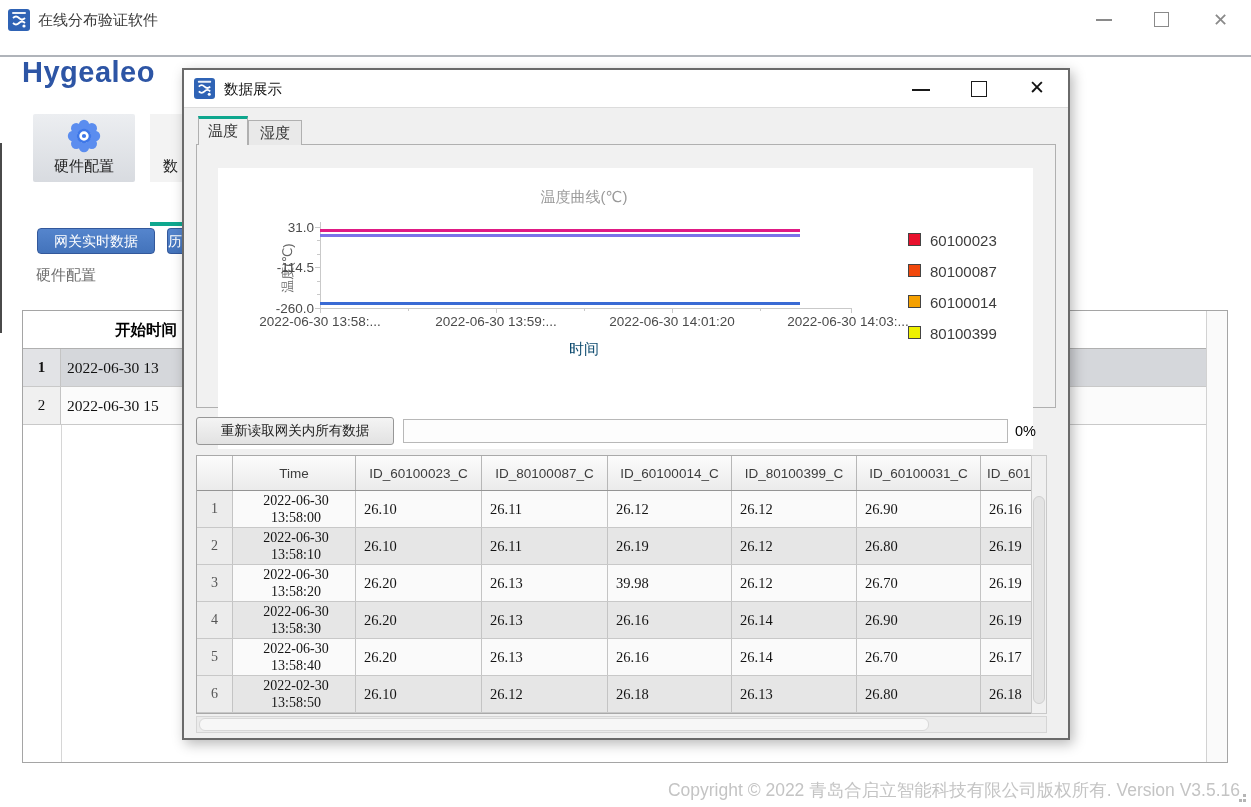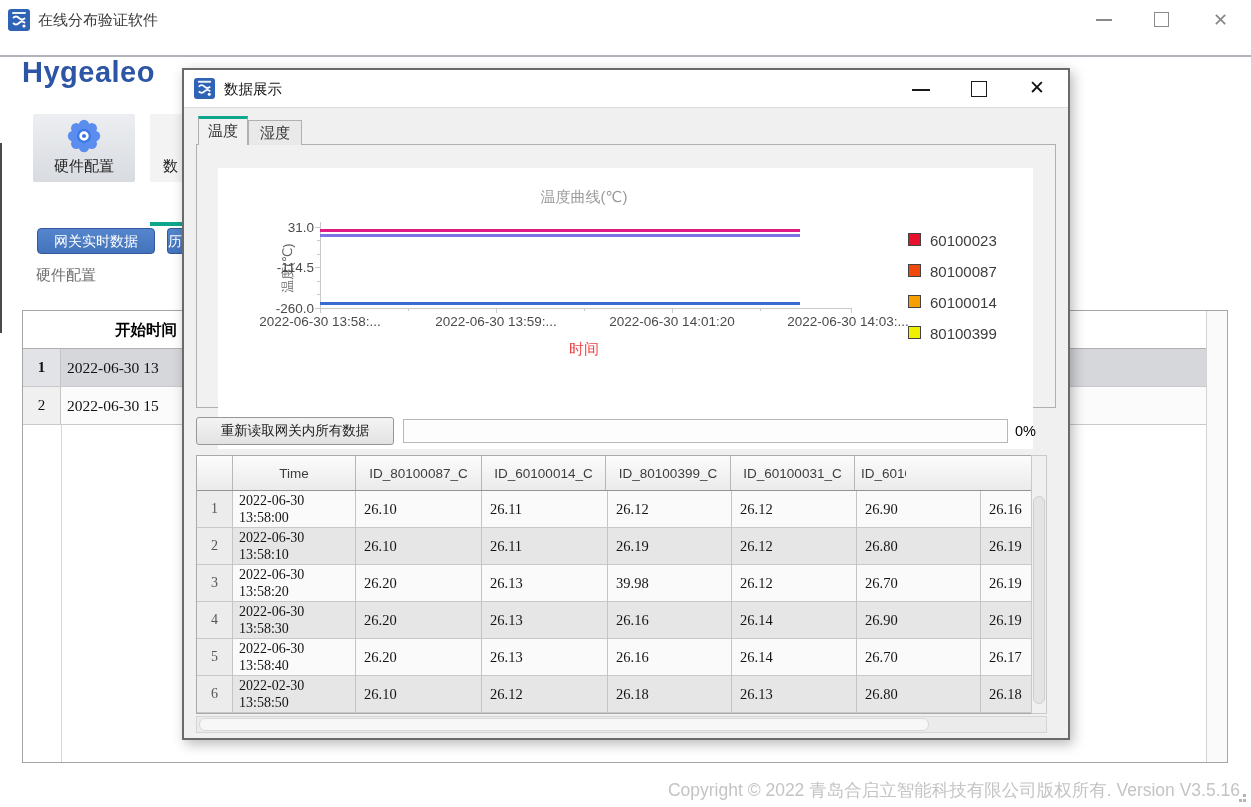--- a/index.html
+++ b/index.html
@@ -41,32 +41,32 @@
   .dctl-x{position:absolute;left:845px;top:8px;font-size:19px;color:#111;line-height:19px;}
   .tab{position:absolute;box-sizing:border-box;text-align:center;font-size:15px;color:#333;}
   .tab.active{left:14px;top:46px;width:50px;height:29px;background:#f1f1f1;border:1px solid #b0b0b0;border-bottom:none;border-top:3px solid #0ea78e;line-height:24px;z-index:3;}
   .tab.idle{left:64px;top:50px;width:54px;height:25px;background:#e9e9e9;border:1px solid #b0b0b0;border-bottom:none;line-height:23px;z-index:2;}
   .panel{position:absolute;left:12px;top:74px;width:860px;height:264px;background:#f1f1f1;border:1px solid #b0b0b0;box-sizing:border-box;}
   .chartcard{position:absolute;left:34px;top:98px;width:815px;height:281px;background:#fff;overflow:hidden;}
   .c-title{position:absolute;left:166px;top:20px;width:400px;text-align:center;font-size:15px;color:#9a9a9a;}
   .c-ylab{position:absolute;left:19px;top:92px;width:100px;height:16px;text-align:center;font-size:13px;color:#666;transform:rotate(-90deg);}
   .c-ytick{position:absolute;left:30px;width:66px;text-align:right;font-size:13.5px;color:#4a4a4a;}
   .c-xtick{position:absolute;width:176px;text-align:center;font-size:13.5px;color:#4a4a4a;top:146px;white-space:nowrap;}
-  .c-xlab{position:absolute;left:316px;top:172px;width:100px;text-align:center;font-size:15px;color:#ef4444;}
+  .c-xlab{position:absolute;left:316px;top:172px;width:100px;text-align:center;font-size:15px;color:#0c4a6e;}
   .axis{position:absolute;background:#c9c9c9;}
   .tick{position:absolute;background:#c9c9c9;}
   .cline{position:absolute;left:102px;width:480px;}
   .leg-row{position:absolute;left:690px;height:16px;}
   .leg-sq{position:absolute;left:0;top:1px;width:13px;height:13px;border:1px solid #444;box-sizing:border-box;}
   .leg-tx{position:absolute;left:22px;top:0;font-size:15px;color:#3c3c3c;white-space:nowrap;}
   .reloadbtn{position:absolute;left:12px;top:347px;width:198px;height:28px;background:linear-gradient(180deg,#f4f4f4,#e2e2e2);border:1px solid #979797;border-radius:3px;font-size:13.5px;color:#222;text-align:center;line-height:26px;box-sizing:border-box;}
   .progress{position:absolute;left:219px;top:349px;width:605px;height:24px;background:#fdfdfd;border:1px solid #b8b8b8;box-sizing:border-box;}
   .pct{position:absolute;left:831px;top:353px;font-size:14.5px;color:#000;}
   
-  .dtable{position:absolute;left:12px;top:385px;width:837px;border:1px solid #a9a9a9;box-sizing:content-box;background:#fde047;}
+  .dtable{position:absolute;left:12px;top:385px;width:837px;border:1px solid #a9a9a9;box-sizing:content-box;background:#fde047;text-align:center;}
   .drow,.dhead{display:flex;}
   .dhead{height:34px;background:linear-gradient(180deg,#fcfcfc,#ebebeb);border-bottom:1px solid #949494;}
   .dhead .dc{display:flex;align-items:center;justify-content:center;font-size:13.5px;color:#3d3d3d;border-right:1px solid #b7b7b7;box-sizing:border-box;overflow:hidden;white-space:nowrap;}
   .drow{height:37px;border-bottom:1px solid #c8c8c8;box-sizing:border-box;}
   .drow.odd{background:#fafafa;} .drow.even{background:#e6e6e6;}
   .drow .dc{border-right:1px solid #c4c4c4;box-sizing:border-box;overflow:hidden;
             font-family:"Liberation Serif","DejaVu Serif",serif;font-size:14.5px;color:#141414;}
   .c0{width:36px;} .c1{width:123px;} .c2{width:126px;} .c3{width:126px;} .c4{width:124px;} .c5{width:125px;} .c6{width:124px;} .c7{width:51px;border-right:none!important;}
   .numcell{display:flex;align-items:center;justify-content:center;background:#ececec;color:#555!important;font-size:14px!important;}
   .timecell{padding:1px 2px 0 6px;line-height:17px;font-size:14px!important;}
@@ -227,20 +227,21 @@
     </div>
 
     <div class="reloadbtn">重新读取网关内所有数据</div>
     <div class="progress"></div>
     <div class="pct">0%</div>
 
     <div class="dtable">
       <div class="dhead">
         <span class="dc c0"></span>
         <span class="dc c1">Time</span>
+        <span class="dc c2">ID_60100023_C</span>
         <span class="dc c3">ID_80100087_C</span>
         <span class="dc c4">ID_60100014_C</span>
         <span class="dc c5">ID_80100399_C</span>
         <span class="dc c6">ID_60100031_C</span>
         <span class="dc c7" style="justify-content:flex-start;padding-left:6px;">ID_6010</span>
       </div>
 
       <div class="drow odd">
         <span class="dc c0 numcell">1</span>
         <span class="dc c1 timecell">2022-06-30 13:58:00</span>

